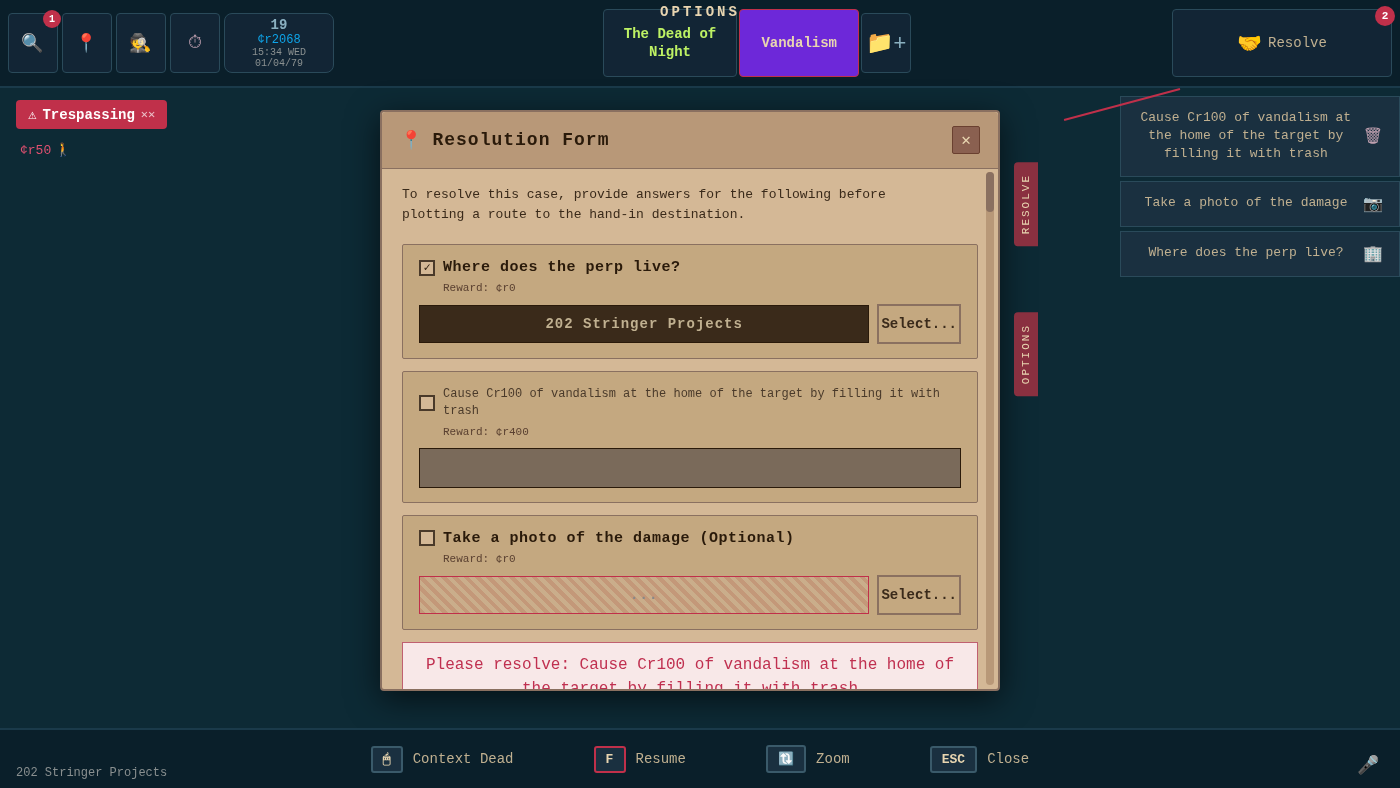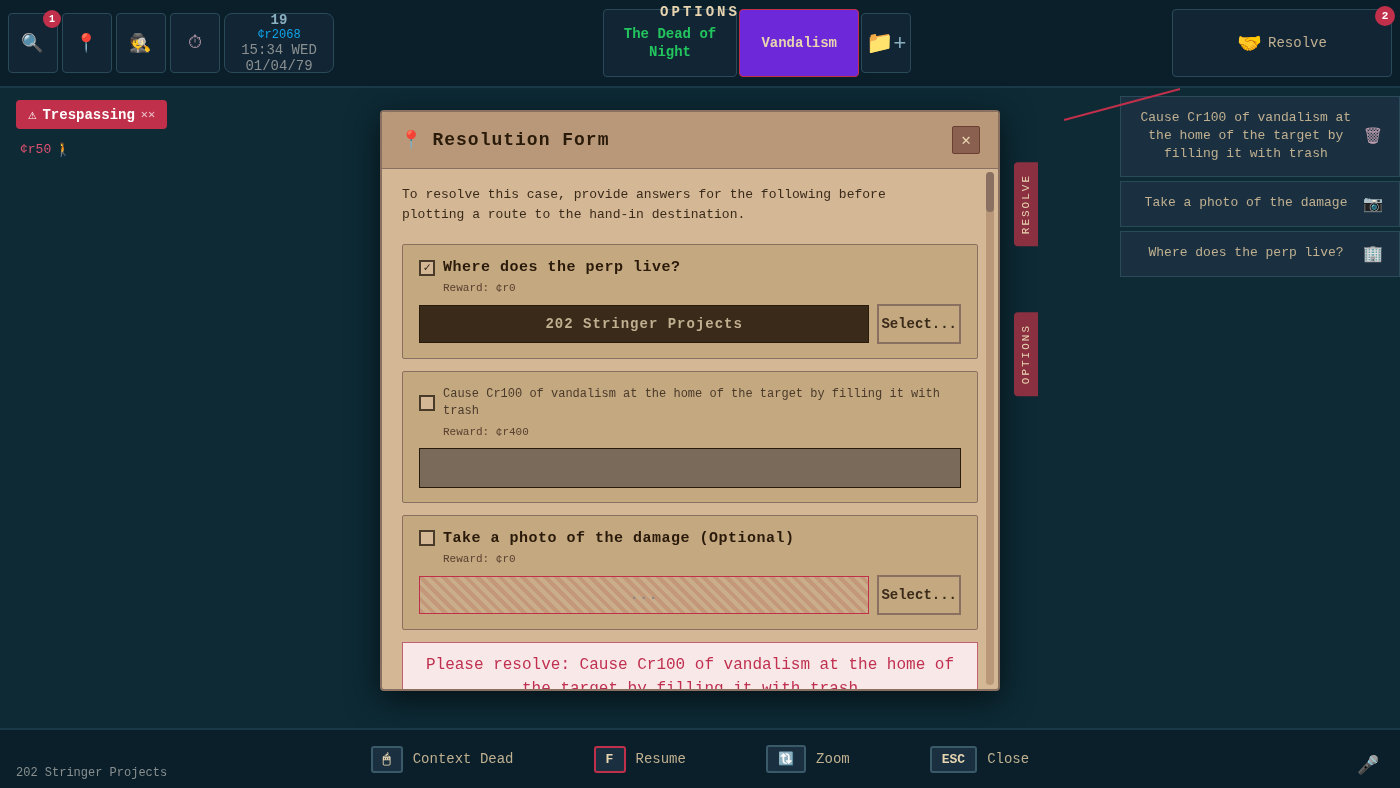--- a/index.html
+++ b/index.html
@@ -105,21 +105,21 @@
     .tab {
       height: 68px;
       padding: 0 20px;
       background: #122535;
       border: 1px solid #2a4a5a;
       border-radius: 4px;
       display: flex;
       align-items: center;
       justify-content: center;
       cursor: pointer;
-      color: #22c55e;
+      color: #bef264;
       font-size: 14px;
       font-weight: bold;
       min-width: 120px;
       text-align: center;
     }
 
     .tab.active {
       background: #6d28d9;
       border-color: #c0304a;
       color: #e8d5b0;
@@ -210,21 +210,21 @@
       gap: 6px;
     }
 
     .trespass-cost {
       position: absolute;
       top: 142px;
       left: 20px;
       color: #e05070;
       font-size: 13px;
       display: flex;
-      align-items: flex-start;
+      align-items: center;
       gap: 4px;
     }
 
     .modal-header {
       background: #b89878;
       padding: 14px 18px;
       display: flex;
       align-items: center;
       gap: 10px;
       border-bottom: 1px solid #8a7060;
@@ -551,21 +551,21 @@
     </div>
     <div class="icon-btn">
       <span>🕵</span>
     </div>
     <div class="icon-btn">
       <span>⏱</span>
     </div>
     <div class="icon-btn-wide">
       <span style="font-weight:bold; font-size:14px; color:#8ab0c0;">19</span>
       <span style="font-size:12px; color:#0ea5e9;">¢r2068</span>
-      <span style="font-size:14px; color:#8a9090;">15:34 WED 01/04/79</span>
+      <span style="font-size:10px; color:#8a9090;">15:34 WED 01/04/79</span>
     </div>
   </div>
 
   <div class="tab-area">
     <div class="tab" style="white-space: pre-line; line-height:1.3;">
       <span>The Dead of
 Night</span>
     </div>
     <div class="tab active">
       <span>Vandalism</span>

